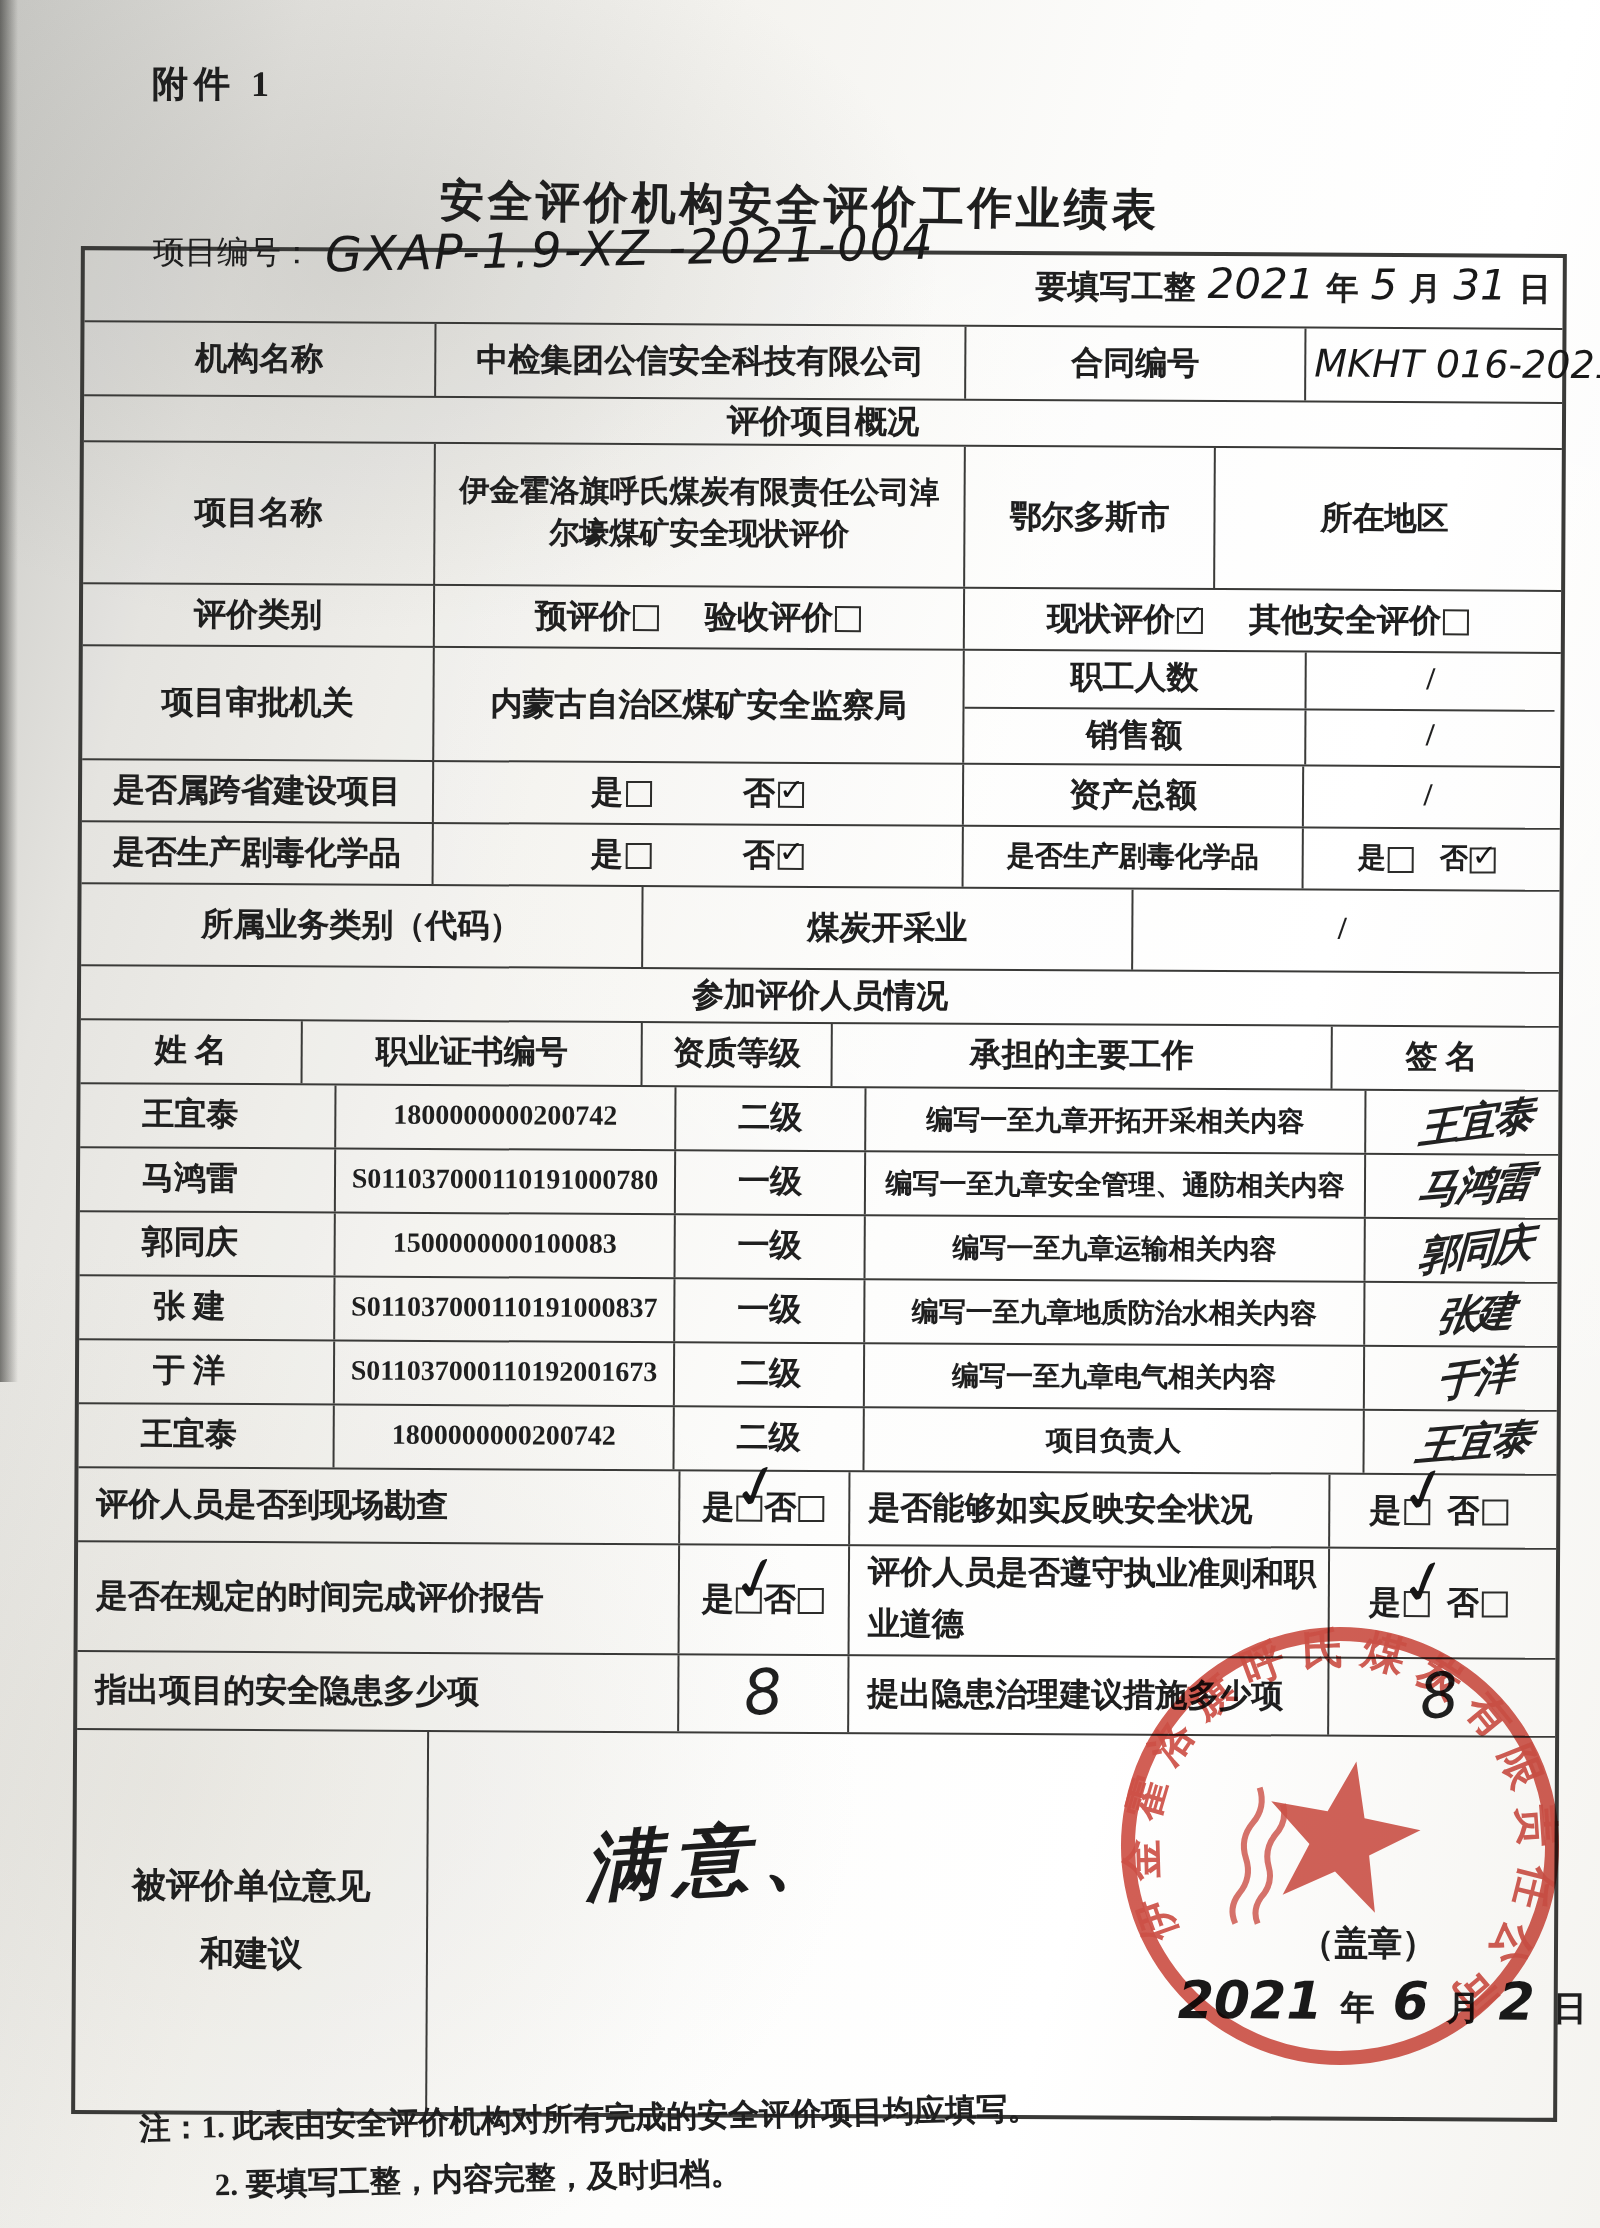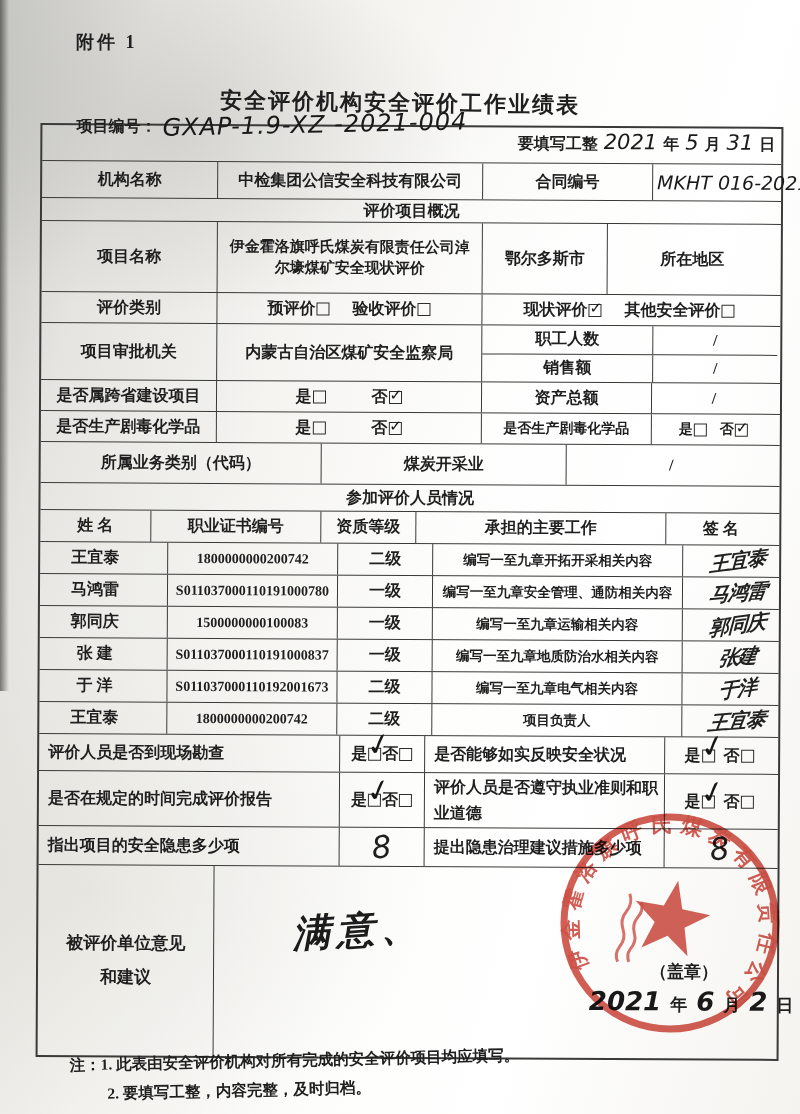--- a/index.html
+++ b/index.html
@@ -35,21 +35,21 @@
   .w85{flex:0 0 85px}.w95{flex:0 0 95px}.w560{flex:1}
   .fill{flex:1}
 
   .rA{height:35px}.rB{height:36px}.rC{height:22px}.rD{height:70px}.rE{height:30px}
   .rF{height:56px}.rG{height:30px}.rH{height:30px}.rI{height:40px}.rJ{height:26px}
   .rPH{height:31px}.rP{height:31px}.rK{height:36px}.rL{height:54px}.rM{height:38px}.rN{height:190px}
 
   
   .hw{font-family:"DejaVu Sans",sans-serif;font-style:italic;color:#191919;font-weight:400;}
   .projline{position:absolute;left:34px;top:-16px;display:flex;align-items:baseline;gap:6px;z-index:3;}
-  .projline .plbl{font-size:16px;font-weight:700;}
+  .projline .plbl{font-size:16px;font-weight:400;}
   .projline .hw{font-size:24px;letter-spacing:1px;transform:rotate(-1.5deg);white-space:nowrap;}
   .doneline{position:absolute;right:6px;top:2px;display:flex;align-items:baseline;gap:6px;z-index:3;}
   .doneline .plbl{font-size:16px;font-weight:700;}
   .doneline .hw{font-size:21px;}
   .hwc{font-size:19px !important;white-space:nowrap;}
   .hw8{font-size:31px;font-style:italic;font-family:"DejaVu Sans",sans-serif;transform:rotate(-6deg);font-weight:400;}
   .hwman{position:absolute;left:78px;top:38px;font-size:38px;font-family:"DejaVu Sans",sans-serif;
     font-style:italic;font-weight:700;letter-spacing:6px;transform:rotate(-4deg);color:#1c1c1c;}
   .sig{font-family:"DejaVu Sans",sans-serif;font-style:italic;font-weight:700;font-size:20px;
     letter-spacing:-1px;transform:rotate(-8deg) skewX(-10deg);color:#222;white-space:nowrap;}

